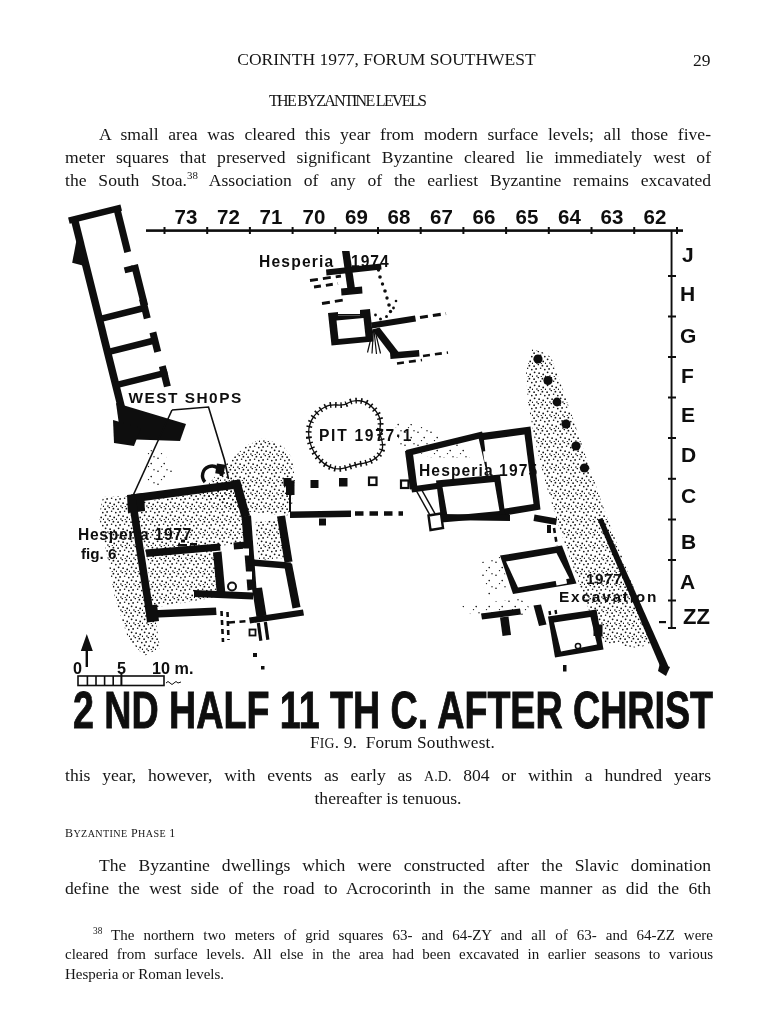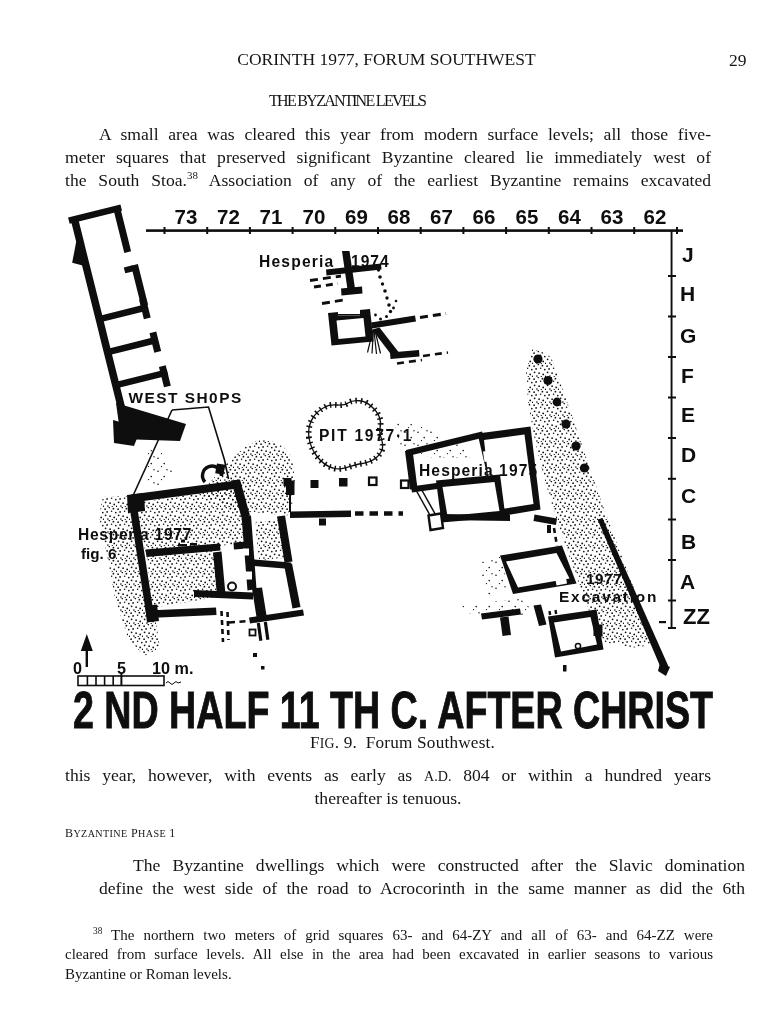--- a/index.html
+++ b/index.html
@@ -8,21 +8,21 @@
   .abs{position:absolute;}
   .just{text-align:justify;text-align-last:justify;}
   .line{height:23.3px;text-align:center;}
   sup{font-size:62%;vertical-align:super;line-height:0;}
 </style>
 </head>
 <body>
 
 <div class="abs" style="left:0;top:49px;width:773px;text-align:center;font-size:17.5px;letter-spacing:0;">CORINTH 1977, FORUM SOUTHWEST</div>
 
-<div class="abs" style="left:693px;top:50px;font-size:17.5px;margin-left:36px;">29</div>
+<div class="abs" style="left:693px;top:50px;font-size:17.5px;">29</div>
 
 <div class="abs" style="left:269px;top:92px;font-size:16px;letter-spacing:-1.7px;">THE BYZANTINE LEVELS</div>
 
 <div class="abs" style="left:65px;top:123.5px;width:646px;font-size:17.6px;">
   <div class="line just"><span style="display:inline-block;width:34px;"></span>A small area was cleared this year from modern surface levels; all those five-</div>
   <div class="line just">meter squares that preserved significant Byzantine cleared lie immediately west of</div>
   <div class="line just">the South Stoa.<sup>38</sup> Association of any of the earliest Byzantine remains excavated</div>
 </div>
 
 <svg class="abs" style="left:0;top:0;" width="773" height="1024" viewBox="0 0 773 1024">
@@ -424,22 +424,22 @@
 
 <div class="abs" style="left:16px;top:733px;width:773px;text-align:center;font-size:17.2px;letter-spacing:0.2px;">F<span style="font-size:80%">IG</span>. 9. Forum Southwest.</div>
 
 <div class="abs" style="left:65px;top:765px;width:646px;font-size:17.6px;">
   <div class="line just">this year, however, with events as early as <span style="font-size:80%">A.D.</span> 804 or within a hundred years</div>
   <div class="line">thereafter is tenuous.</div>
 </div>
 
 <div class="abs" style="left:65px;top:825.5px;font-size:12px;letter-spacing:0.4px;">B<span style="font-size:84%">YZANTINE</span> P<span style="font-size:84%">HASE</span> 1</div>
 
-<div class="abs" style="left:65px;top:855px;width:646px;font-size:17.6px;margin-left:34px;">
+<div class="abs" style="left:65px;top:855px;width:646px;font-size:17.6px;">
   <div class="line just"><span style="display:inline-block;width:34px;"></span>The Byzantine dwellings which were constructed after the Slavic domination</div>
   <div class="line just">define the west side of the road to Acrocorinth in the same manner as did the 6th</div>
 </div>
 
 <div class="abs" style="left:65px;top:913px;width:648px;font-size:15px;margin-top:14px;">
   <div class="just" style="height:19.3px;"><span style="display:inline-block;width:28px;"></span><sup>38</sup> The northern two meters of grid squares 63- and 64-ZY and all of 63- and 64-ZZ were</div>
   <div class="just" style="height:19.3px;">cleared from surface levels. All else in the area had been excavated in earlier seasons to various</div>
-  <div style="height:19.3px;">Byzantine or Roman levels.</div>
+  <div style="height:19.3px;">Hesperia or Roman levels.</div>
 </div>
 
 </body></html>

